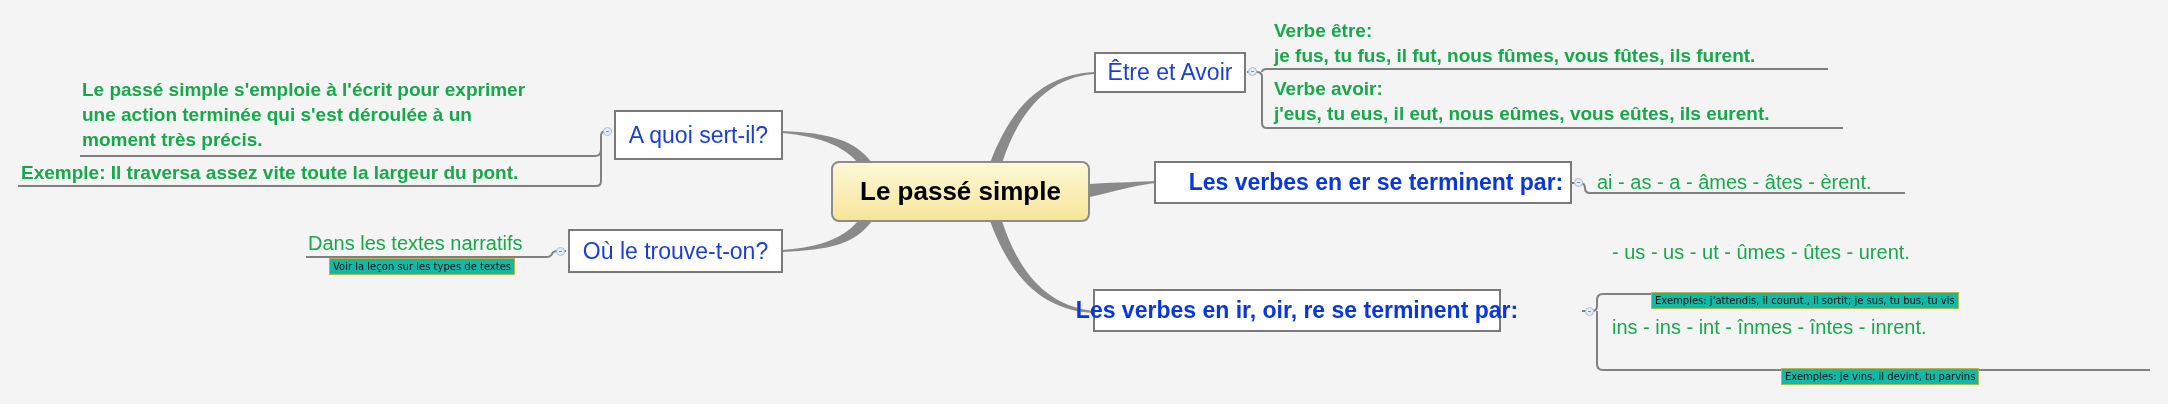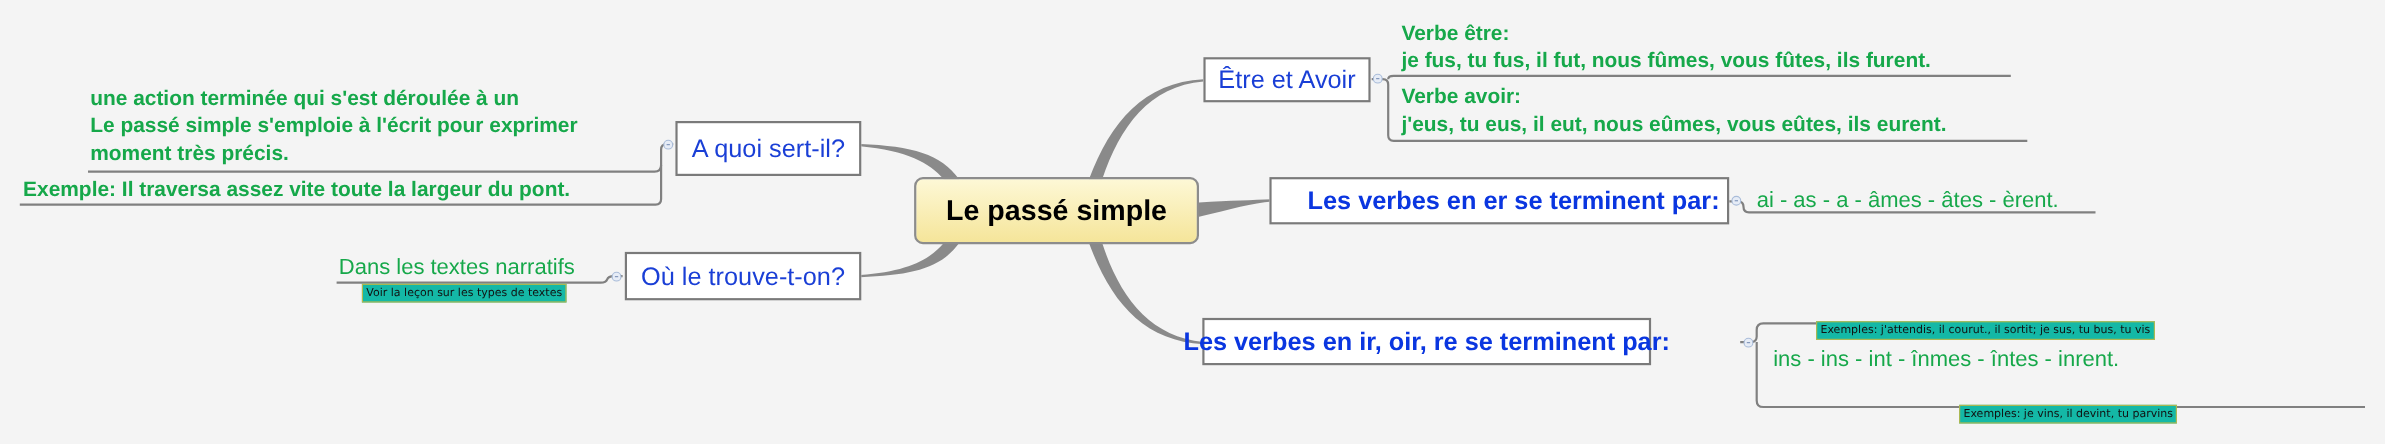--- a/index.html
+++ b/index.html
@@ -76,22 +76,22 @@
 
 <div class="central">
   <span>Le passé simple</span>
 </div>
 
 <div class="topic" style="left:614px; top:110px; width:169px; height:50px;">
   <span>A quoi sert-il?</span>
 </div>
 <div class="collapse" style="left:603px; top:127px;"></div>
 <div class="abs gbold" style="left:82px; top:77px;">
+  <div>Le passé simple s'emploie à l'écrit pour exprimer</div>
   <div>une action terminée qui s'est déroulée à un</div>
-  <div>Le passé simple s'emploie à l'écrit pour exprimer</div>
   <div>moment très précis.</div>
 </div>
 <div class="abs gbold" style="left:21px; top:160px;">Exemple: Il traversa assez vite toute la largeur du pont.</div>
 
 <div class="topic" style="left:568px; top:229px; width:215px; height:44px;">
   <span>Où le trouve-t-on?</span>
 </div>
 <div class="collapse" style="left:556px; top:247px;"></div>
 <div class="abs greg" style="left:308px; top:230px;">Dans les textes narratifs</div>
 <div class="note" style="left:329px; top:258px;">Voir la leçon sur les types de textes</div>
@@ -113,18 +113,19 @@
   <span>Les verbes en er se terminent par:</span>
 </div>
 <div class="collapse" style="left:1574px; top:178px;"></div>
 <div class="abs greg" style="left:1597px; top:169px;">ai - as - a - âmes - âtes - èrent.</div>
 
 <div class="topic bold" style="left:1093px; top:289px; width:408px; height:43px;">
   <span>Les verbes en ir, oir, re se terminent par:</span>
 </div>
 <div class="collapse" style="left:1585px; top:307px;"></div>
 <div class="abs greg" style="left:1612px; top:239px;">
+  <div>- us - us - ut - ûmes - ûtes - urent.</div>
 </div>
 <div class="note" style="left:1618px; top:292px;margin-left:33px;">Exemples: j'attendis, il courut., il sortit; je sus, tu bus, tu vis</div>
 <div class="abs greg" style="left:1612px; top:314px;">
   <div>ins - ins - int - înmes - întes - inrent.</div>
 </div>
 <div class="note" style="left:1781px; top:368px;">Exemples: je vins, il devint, tu parvins</div>
 
 </body></html>

